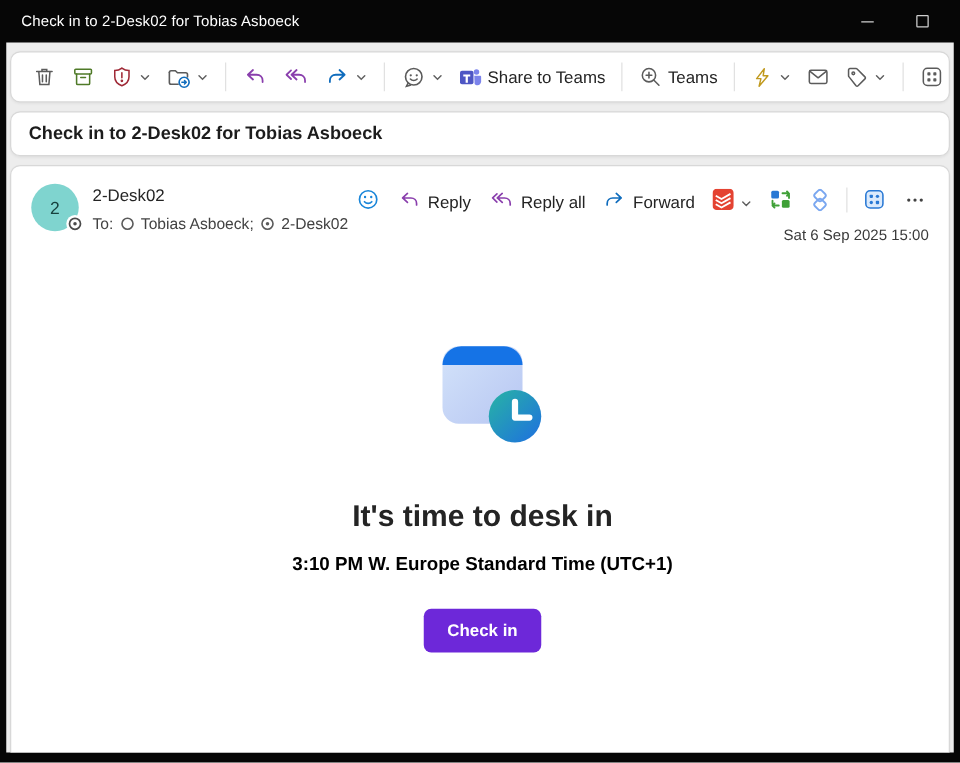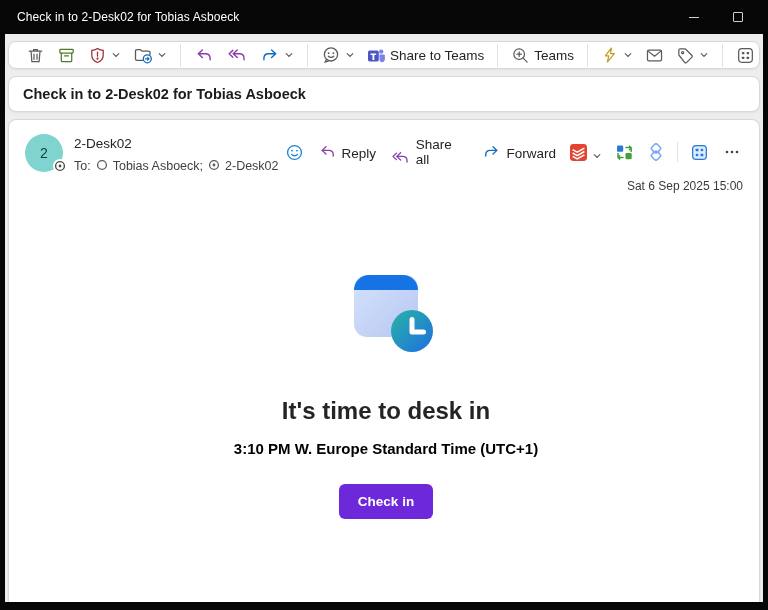--- a/index.html
+++ b/index.html
@@ -14,39 +14,39 @@
   .titlebar { height:34px; background:#060606; display:flex; align-items:center; padding-left:17px; }
   .titlebar-text { color:#ffffff; font-size:12px; letter-spacing:.1px; }
   .win-controls { margin-left:auto; display:flex; margin-right:8px; }
   .win-btn { width:44px; height:34px; display:flex; align-items:center; justify-content:center; cursor:default; }
   .min-glyph { width:10px; height:0; border-top:1.4px solid #cfcfcf; display:block; }
   .max-glyph { width:10px; height:10px; border:1.4px solid #cfcfcf; border-radius:1px; display:block; }
   
   .app { margin:0 5px; height:568px; background:#ededed; padding:7px 3px 0; display:flex; flex-direction:column; }
   .card { background:#ffffff; border:1px solid #d8d8d8; border-radius:8px; box-shadow:0 1px 2px rgba(0,0,0,.05); }
   
-  .toolbar { height:28px; display:flex; align-items:center; padding:0 11px; margin-bottom:7px; flex:none; }
+  .toolbar { height:41px; display:flex; align-items:center; padding:0 11px; margin-bottom:7px; flex:none; }
   .tbtn { display:flex; align-items:center; gap:4px; padding:5px 6px; border-radius:4px; cursor:default; }
   .tbtn .lbl { font-size:13.5px; color:#242424; white-space:nowrap; }
   .tdiv { width:1px; height:23px; background:#e1e1e1; margin:0 7px; flex:none; }
   .sp { width:4px; }
   
   .subjectbar { height:36px; display:flex; align-items:center; padding:0 14px; margin-bottom:7px; flex:none;
                 font-size:14.5px; font-weight:bold; color:#1c1c1c; }
   
   .msg { flex:1; border-radius:8px 8px 0 0; border-bottom:none; padding:14px 12px 0 16px; display:flex; flex-direction:column; }
   .msg-head { display:flex; align-items:flex-start; }
   .avatar-wrap { position:relative; width:38px; height:38px; flex:none; }
   .avatar { width:38px; height:38px; border-radius:50%; background:#7fd4cf; color:#17413e;
             display:flex; align-items:center; justify-content:center; font-size:14px; }
   .badge { position:absolute; right:-4px; bottom:-1px; width:14px; height:14px; background:#fff;
            border-radius:50%; display:flex; align-items:center; justify-content:center; }
   .sender-block { margin-left:11px; padding-top:2px; }
   .sender-name { font-size:13.5px; color:#242424; }
-  .to-line { margin-top:8px; font-size:12.5px; color:#424242; display:flex; align-items:flex-start; gap:5px; white-space:nowrap; }
+  .to-line { margin-top:8px; font-size:12.5px; color:#424242; display:flex; align-items:center; gap:5px; white-space:nowrap; }
   .head-right { margin-left:auto; }
   .actions { display:flex; align-items:center; gap:2px; justify-content:flex-end; }
   .act { display:flex; align-items:flex-end; gap:5px; font-size:13.5px; color:#242424; padding:3px 6px; border-radius:4px; cursor:default; }
   .date { font-size:12px; color:#3a3a3a; margin-top:9px; text-align:right; padding-right:4px; }
   
   .body-area { text-align:center; }
   .cal-wrap { margin-top:76px; display:inline-block; }
   .heading { font-size:24px; font-weight:bold; color:#242424; margin-top:32px; }
   .instruction { margin-top:44px; font-size:14px; color:#2b2b2b; }
   .deadline { margin-top:15px; font-size:15px; font-weight:bold; color:#000000; }
@@ -241,21 +241,21 @@
           <div class="act">
             <svg width="19" height="18" viewBox="0 0 20 20" fill="none" stroke="#8a3fad" stroke-width="1.5" stroke-linecap="round" stroke-linejoin="round">
                 <path d="M8.3 4.2 4 8.2l4.3 4M4 8.2h7.4c3 0 5 2 5 4.8v1.4"></path>
               </svg>
             <span>Reply</span>
           </div>
           <div class="act">
             <svg width="21" height="18" viewBox="0 0 22 20" fill="none" stroke="#8a3fad" stroke-width="1.5" stroke-linecap="round" stroke-linejoin="round">
                 <path d="M6.6 4.6 2.8 8.2l3.8 3.6M11.3 4.2 7 8.2l4.3 4M7 8.2h6.4c3 0 5 2 5 4.8v1.4"></path>
               </svg>
-            <span>Share all</span>
+            <span>Reply all</span>
           </div>
           <div class="act">
             <svg width="19" height="18" viewBox="0 0 20 20" fill="none" stroke="#0f6cbd" stroke-width="1.5" stroke-linecap="round" stroke-linejoin="round">
                 <path d="M11.7 4.2 16 8.2l-4.3 4M16 8.2H8.6c-3 0-5 2-5 4.8v1.4"></path>
               </svg>
             <span>Forward</span>
           </div>
           <div class="act">
             <svg width="17" height="17" viewBox="0 0 17 17">
                 <rect width="17" height="17" rx="3.4" fill="#e44332"></rect>

